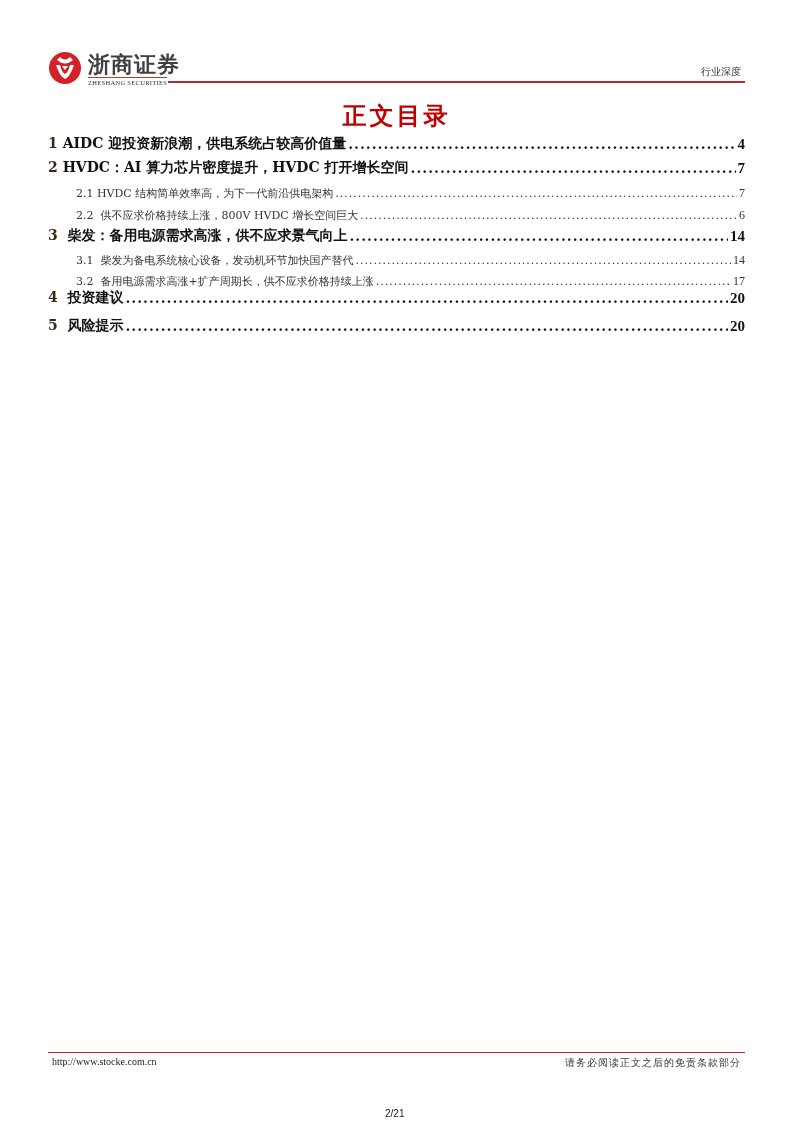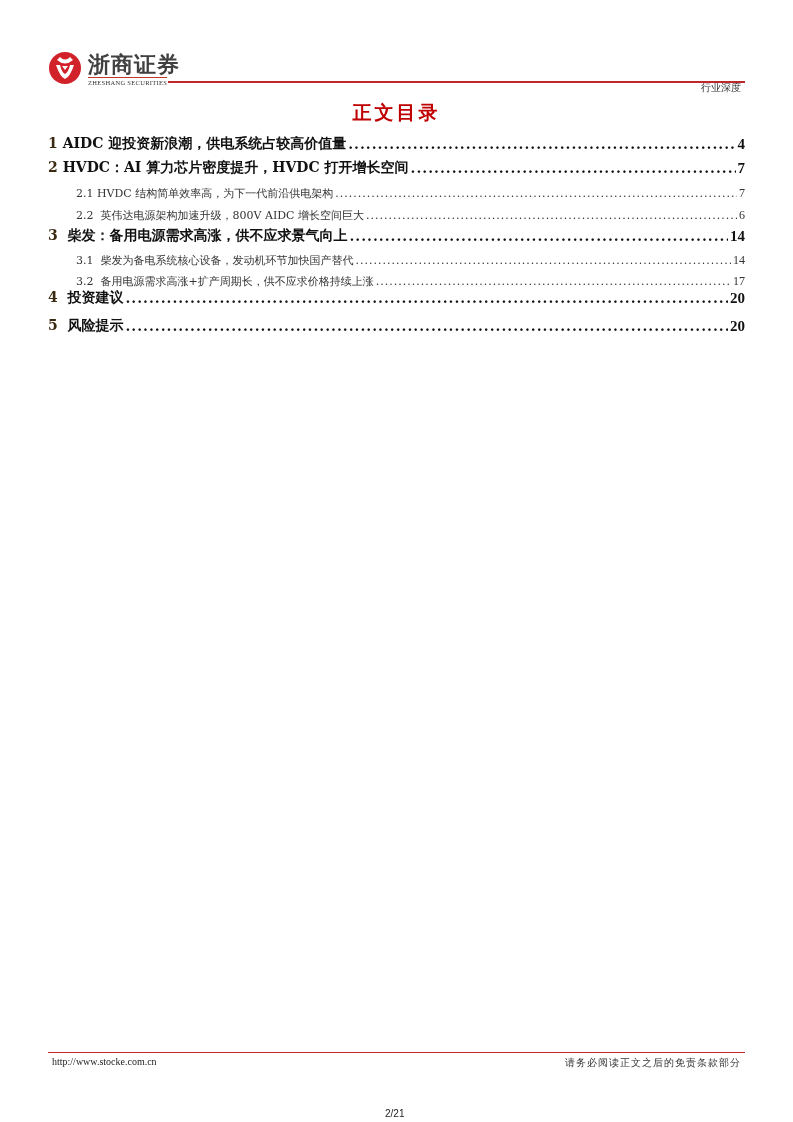--- a/index.html
+++ b/index.html
@@ -9,25 +9,25 @@
   
   .header { position: absolute; left: 48px; top: 48px; width: 697px; height: 40px; }
   .logo { position: absolute; left: 0; top: 3px; width: 34px; height: 34px; }
   .brand-cn { position: absolute; left: 40px; top: 2px; font-size: 22px; font-weight: bold;
               color: #404040; letter-spacing: 1px; font-family: "DejaVu Sans", sans-serif; }
   .brand-en { position: absolute; left: 40px; top: 29px; font-size: 6.5px; color: #333;
               letter-spacing: 0.3px; font-family: "Liberation Serif", serif; border-top: 1px solid #c0392b;
               padding-top: 1px; }
   .header-rule { position: absolute; left: 120px; top: 33px; width: 577px; height: 2px; background: #c0272d; }
   .header-tag { position: absolute; right: 4px; top: 17px; font-size: 10px; color: #333;
-                font-family: "DejaVu Serif", serif; margin-top: 16px; }
+                font-family: "DejaVu Serif", serif; }
 
   
   .toc-title { position: absolute; left: 0; width: 793px; top: 100px; text-align: center;
-               font-size: 19px; font-weight: bold; color: #c00000; letter-spacing: 3px;
+               font-size: 24px; font-weight: bold; color: #c00000; letter-spacing: 3px;
                font-family: "DejaVu Sans", sans-serif; }
 
   
   .toc { position: absolute; left: 48px; top: 132px; width: 697px; }
   .toc-row { position: absolute; left: 0; width: 697px; display: flex; align-items: center;
              white-space: nowrap; }
   .toc-row.lvl1 { font-size: 14px; font-weight: bold; color: #111; height: 20px; }
   .toc-row.lvl2 { font-size: 11px; color: #333; height: 16px; padding-left: 28px; width: 669px; }
   .toc-row .label { flex: 0 0 auto; }
   .toc-row .label .latin { color: #3b2a12; }
@@ -75,21 +75,21 @@
     <span class="label"><span class="latin">2</span> <span>HVDC：AI 算力芯片密度提升，HVDC 打开增长空间</span></span>
     <span class="dots"></span>
     <span class="page">7</span>
   </div>
   <div class="toc-row lvl2" style="top:53px">
     <span class="label"><span>2.1</span> <span>HVDC 结构简单效率高，为下一代前沿供电架构</span></span>
     <span class="dots"></span>
     <span class="page">7</span>
   </div>
   <div class="toc-row lvl2" style="top:75px">
-    <span class="label"><span>2.2</span>&nbsp; <span>英伟达电源架构加速升级，800V AIDC 增长空间巨大</span></span>
+    <span class="label"><span>2.2</span>&nbsp; <span>供不应求价格持续上涨，800V HVDC 增长空间巨大</span></span>
     <span class="dots"></span>
     <span class="page">6</span>
   </div>
   <div class="toc-row lvl1" style="top:94px">
     <span class="label"><span class="latin">3</span>&nbsp; <span>柴发：备用电源需求高涨，供不应求景气向上</span></span>
     <span class="dots"></span>
     <span class="page">14</span>
   </div>
   <div class="toc-row lvl2" style="top:120px">
     <span class="label"><span>3.1</span>&nbsp; <span>柴发为备电系统核心设备，发动机环节加快国产替代</span></span>

